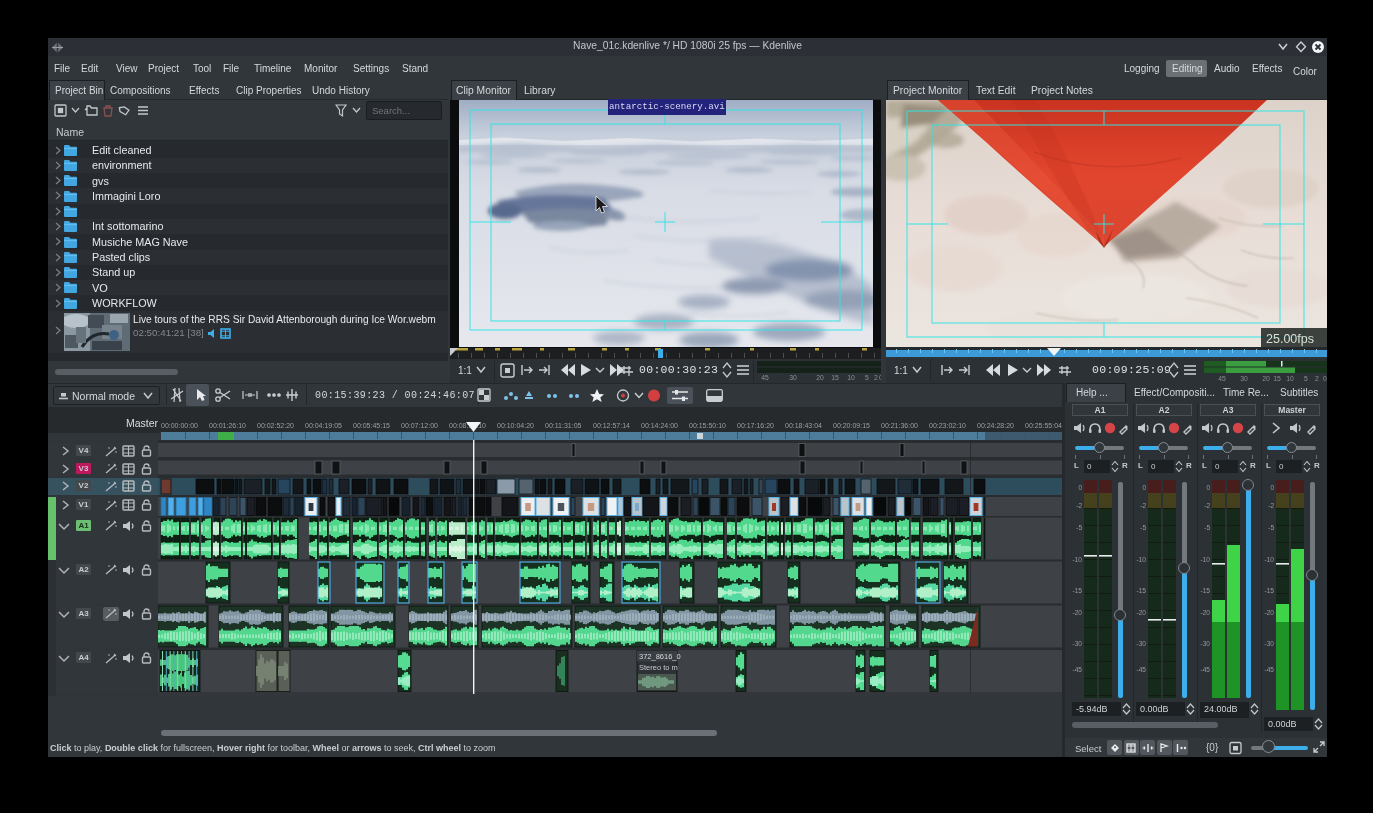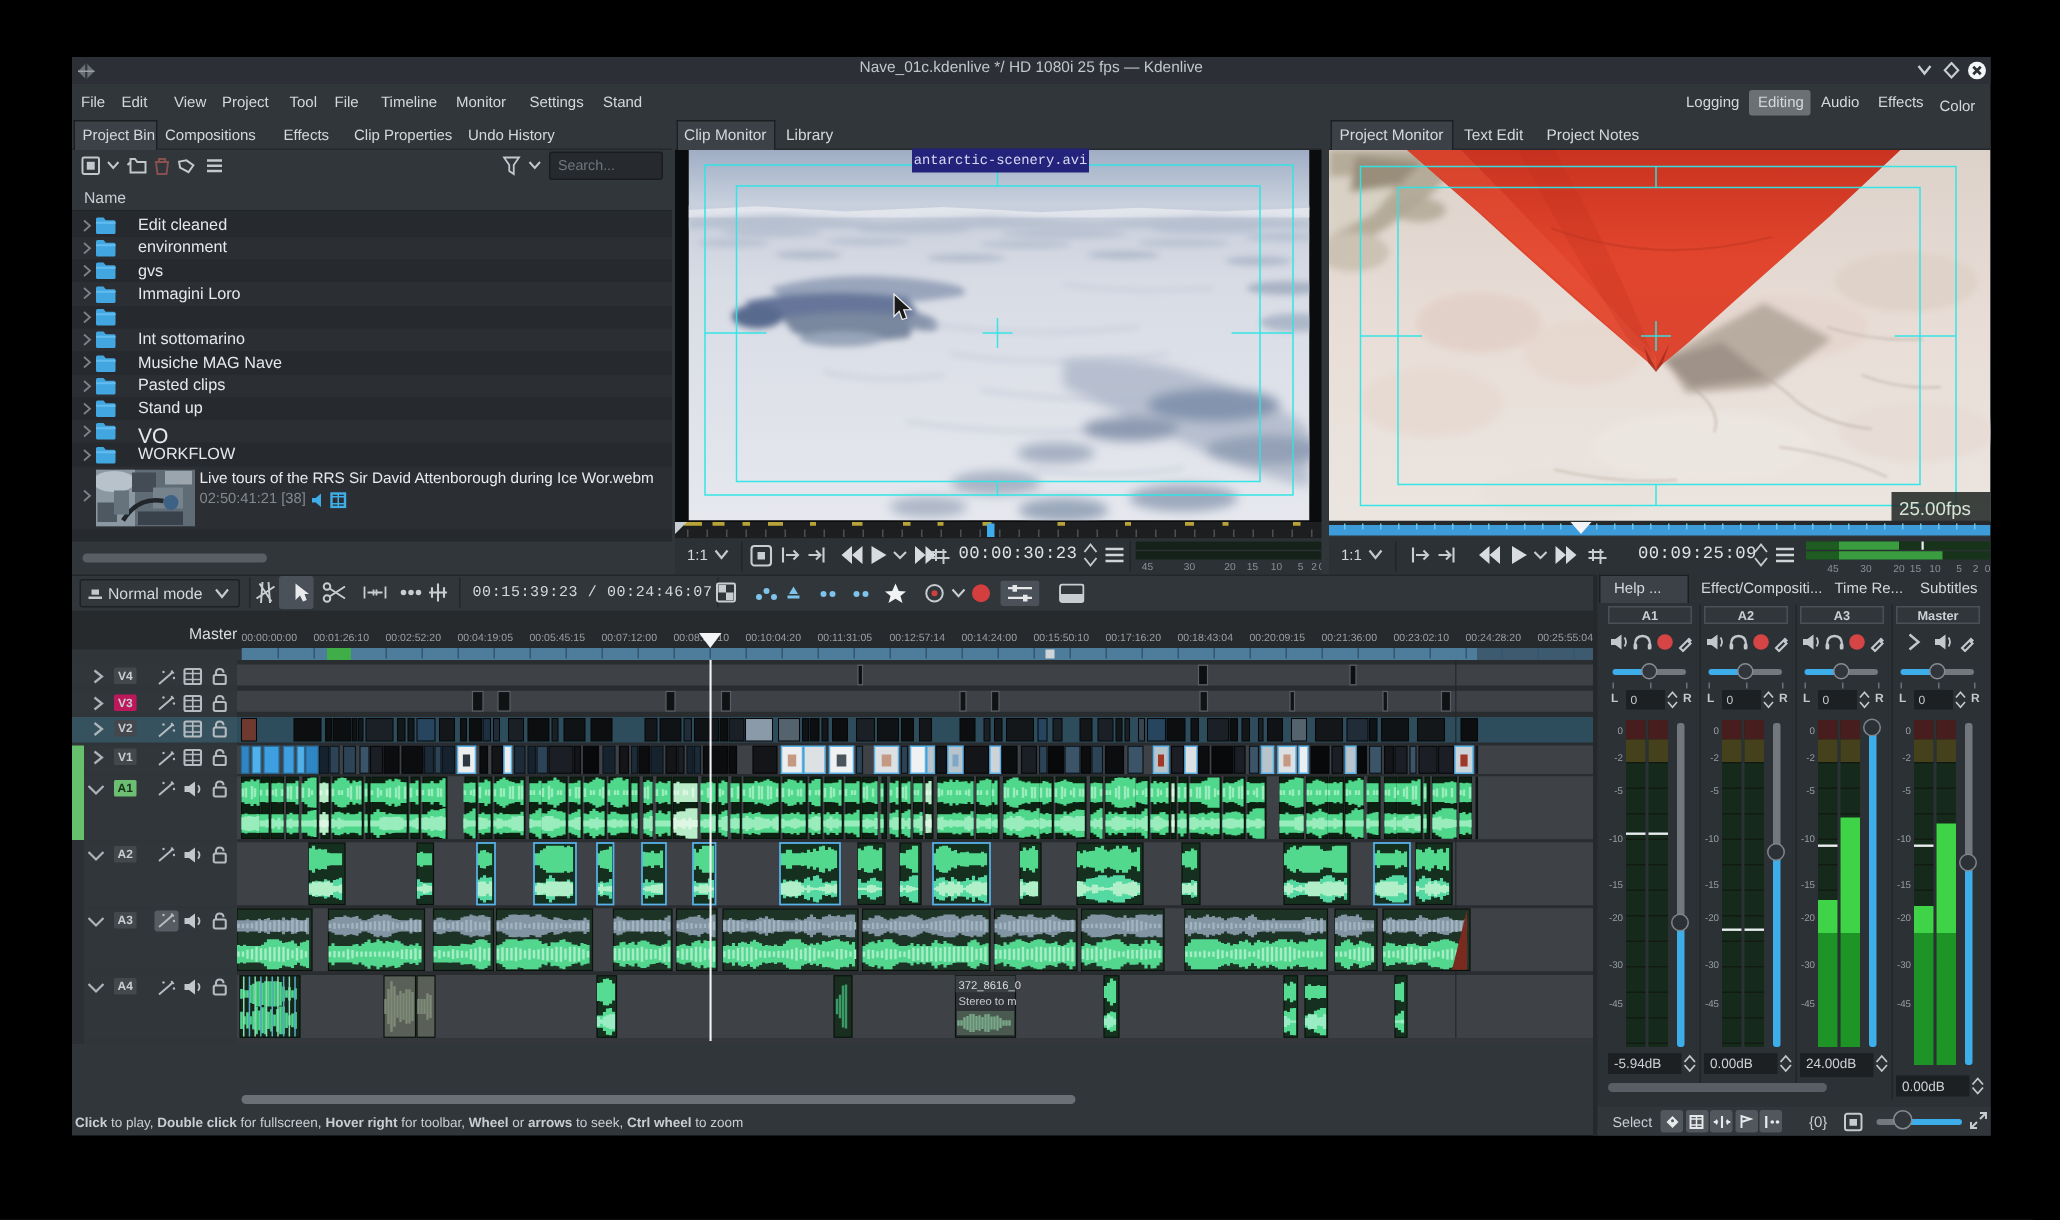--- a/index.html
+++ b/index.html
@@ -156,21 +156,21 @@
   </svg>
 <div class="ab tx" style="left:92px;top:266.3px;font-size:10.8px;color:#e6e9eb">Stand up</div>
 <div class="ab" style="left:48px;top:280.2px;width:400px;height:15.3px;background:#2b2f34"></div>
 <svg class="ab" style="left:54px;top:283.2px" width="8" height="9" viewBox="0 0 8 9">
     <path d="M2 1 L6 4.5 L2 8" stroke="#7d8287" stroke-width="1.2" fill="none"></path>
   </svg>
 <svg class="ab" style="left:63px;top:281.4px" width="15" height="13" viewBox="0 0 15 13">
     <path d="M1 2 Q1 1 2 1 L6 1 L7.5 2.8 L13 2.8 Q14 2.8 14 3.8 L14 11 Q14 12 13 12 L2 12 Q1 12 1 11 Z" fill="#42a7e0"></path>
     <path d="M1 4.5 L14 4.5" stroke="#65bcf0" stroke-width="1.2"></path>
   </svg>
-<div class="ab tx" style="left:92px;top:281.6px;font-size:14px;color:#e6e9eb">VO</div>
+<div class="ab tx" style="left:92px;top:281.6px;font-size:11px;color:#e6e9eb">VO</div>
 <div class="ab" style="left:48px;top:295.5px;width:400px;height:15.3px;background:#262a2e"></div>
 <svg class="ab" style="left:54px;top:298.5px" width="8" height="9" viewBox="0 0 8 9">
     <path d="M2 1 L6 4.5 L2 8" stroke="#7d8287" stroke-width="1.2" fill="none"></path>
   </svg>
 <svg class="ab" style="left:63px;top:296.7px" width="15" height="13" viewBox="0 0 15 13">
     <path d="M1 2 Q1 1 2 1 L6 1 L7.5 2.8 L13 2.8 Q14 2.8 14 3.8 L14 11 Q14 12 13 12 L2 12 Q1 12 1 11 Z" fill="#42a7e0"></path>
     <path d="M1 4.5 L14 4.5" stroke="#65bcf0" stroke-width="1.2"></path>
   </svg>
 <div class="ab tx" style="left:92px;top:296.9px;font-size:10.8px;color:#e6e9eb">WORKFLOW</div>
 

